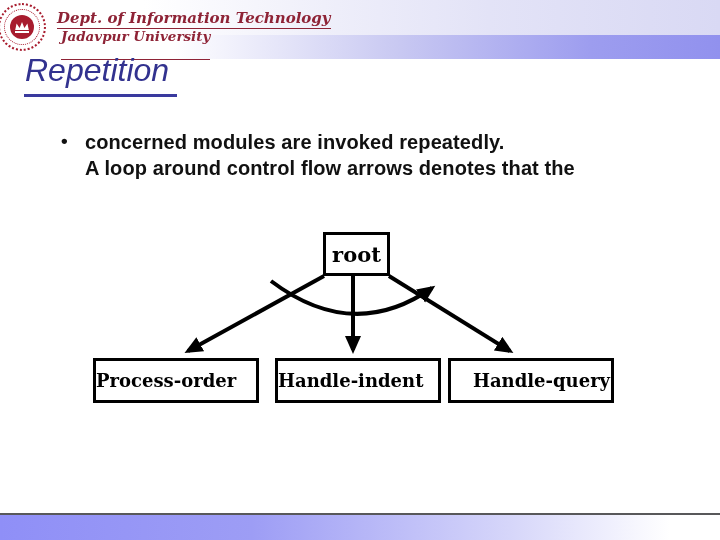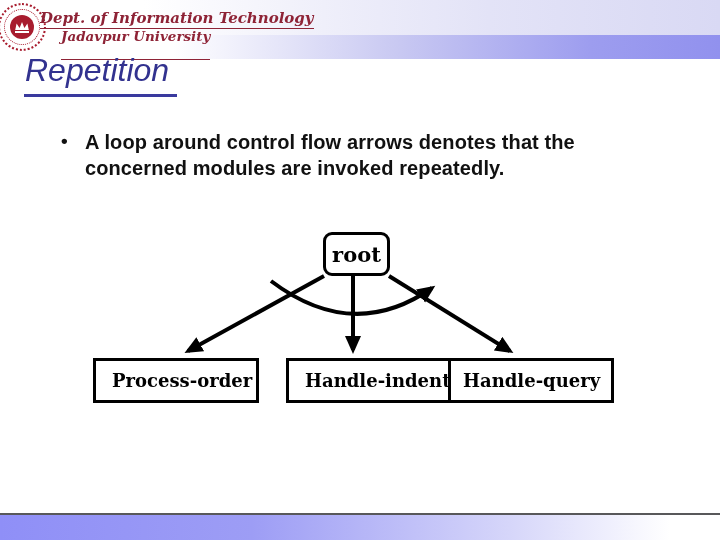--- a/index.html
+++ b/index.html
@@ -31,21 +31,21 @@
   }
   .seal-ring { position:absolute; left:4px; top:4px; right:4px; bottom:4px; border-radius:50%; border:1px dotted #a81c2e; }
   .seal-core {
     position:absolute; left:50%; top:50%; transform:translate(-50%,-50%);
     width:24px; height:24px; border-radius:50%; background:#a81c2e;
     display:flex; align-items:center; justify-content:center;
   }
   .seal-core svg { width:16px; height:14px; }
 
   .dept-line {
-    position:absolute; left:40px; top:9px;
+    position:absolute; left:57px; top:9px;
     font-family:"DejaVu Serif", serif; font-style:italic; font-weight:bold;
     font-size:15px; color:#8e2336;
     border-bottom:1.5px solid #8e2336; padding-bottom:1px;
     white-space:nowrap;
   }
   .univ-line {
     position:absolute; left:61px; top:28px;
     font-family:"DejaVu Serif", serif; font-style:italic; font-weight:bold;
     font-size:13.5px; color:#8e2336;
     border-bottom:1px solid #8e2336; padding-bottom:15px;
@@ -74,25 +74,25 @@
     line-height:26px; letter-spacing:0.1px;
   }
 
   
   .diagram-lines { position:absolute; left:0; top:0; width:720px; height:540px; pointer-events:none; }
   .dbox {
     position:absolute; background:#fff; border:3px solid #000;
     font-family:"DejaVu Serif", serif; font-weight:bold; color:#000;
     display:flex; align-items:center; white-space:nowrap;
   }
-  .root-box { left:323px; top:232px; width:67px; height:44px; justify-content:center; font-size:21px;border-radius:9px; }
-  .child-box { top:358px; width:166px; height:45px; font-size:18px; padding-left:16px; }
+  .root-box { left:323px; top:232px; width:67px; height:44px; justify-content:center; font-size:21px; }
+  .child-box { top:358px; width:166px; height:45px; font-size:18px; }
   .box-process { left:93px; }
-  .box-indent  { left:275px;margin-left:11px; }
-  .box-query   { left:448px; padding-left:12px; }
+  .box-indent  { left:275px; }
+  .box-query   { left:448px; padding-left:21px;justify-content:center; }
 
   
   .footer-rule { position:absolute; left:0; top:513px; width:720px; height:2px; background:#58585a; }
   .footer-band {
     position:absolute; left:0; top:515px; width:720px; height:25px;
     background:linear-gradient(to right,#8f8ff7 0%,#9d9df5 35%,#d8d8fa 72%,#ffffff 93%);
   }
 </style>
 </head>
 <body>
@@ -112,22 +112,22 @@
   </div>
 
   <div class="dept-line">Dept. of Information Technology</div>
   <div class="univ-line">Jadavpur University</div>
 
   <div class="title">Repetition</div>
 
   <div class="bullet-item">
     <span class="bullet-marker">•</span>
     <div class="bullet-lines">
+      <div>concerned modules are invoked repeatedly.</div>
       <div>A loop around control flow arrows denotes that the</div>
-      <div>concerned modules are invoked repeatedly.</div>
     </div>
   </div>
 
   <svg class="diagram-lines" width="720" height="540" viewBox="0 0 720 540">
     <defs>
       <marker id="arrow" markerUnits="userSpaceOnUse" markerWidth="24" markerHeight="20" refX="14" refY="8" orient="auto">
         <path d="M0,0 L18,8 L0,16 Z" fill="#000000"></path>
       </marker>
     </defs>
     <line x1="324" y1="276" x2="188" y2="351" stroke="#000" stroke-width="4" marker-end="url(#arrow)"></line>

